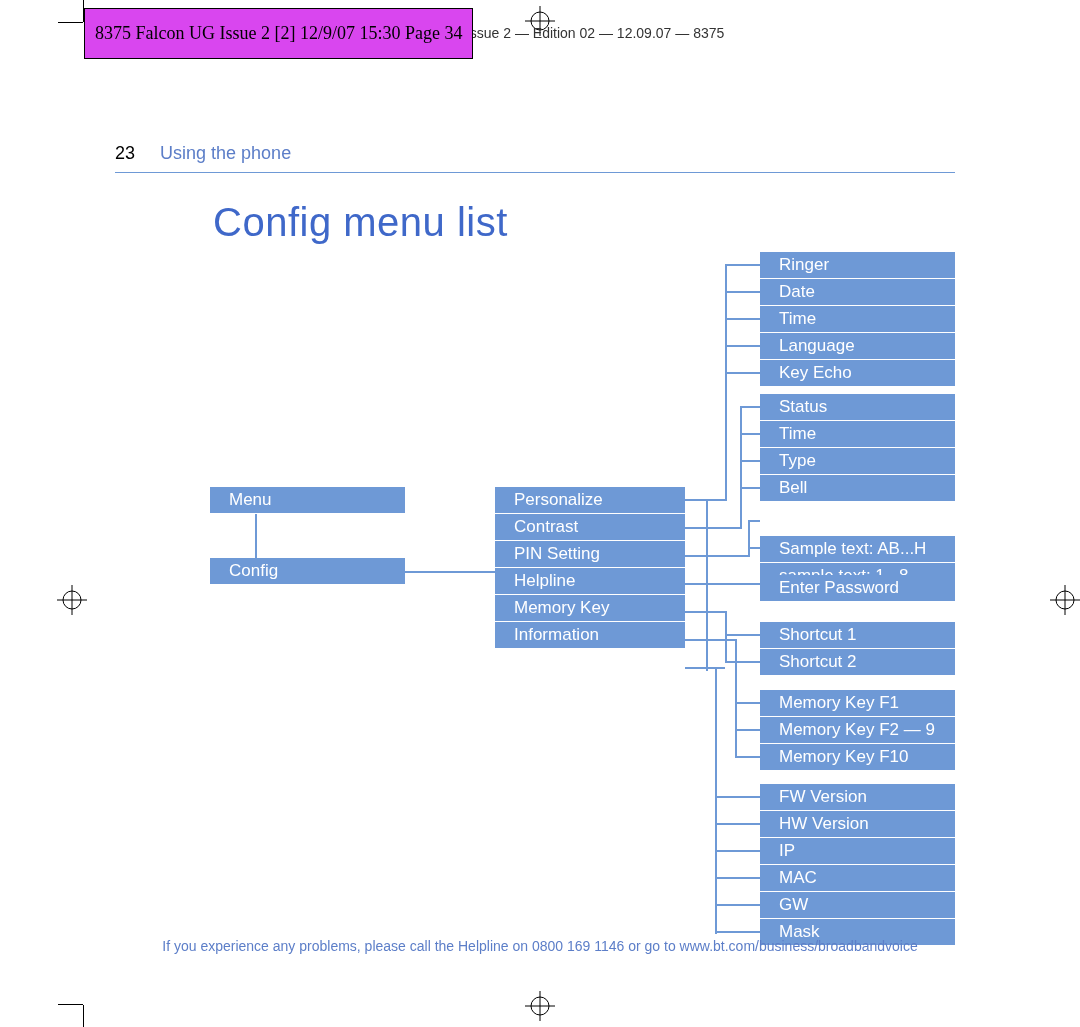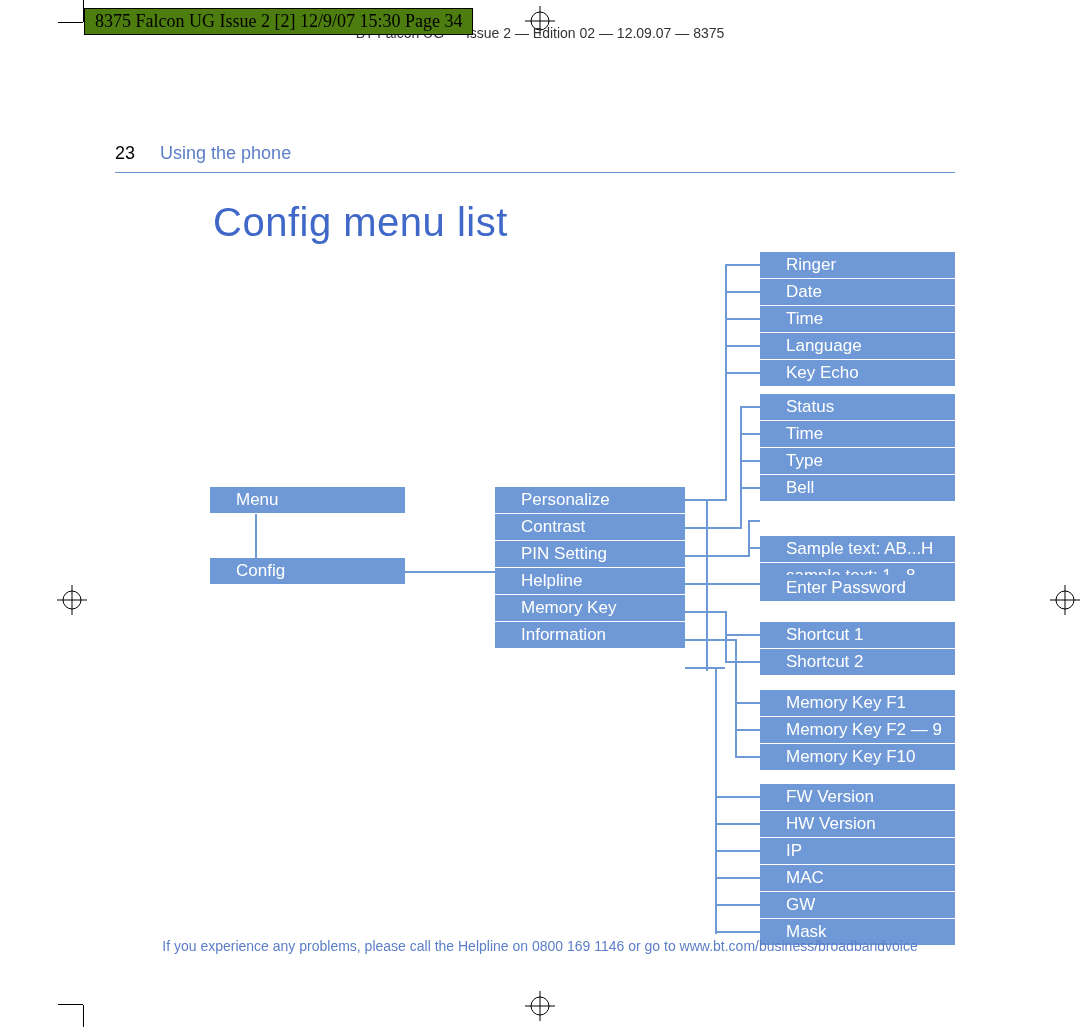--- a/index.html
+++ b/index.html
@@ -11,23 +11,23 @@
   body{
     width:1080px;height:1027px;
     font-family:Arial,Helvetica,sans-serif;
     background:#fff;
     position:relative;
     overflow:hidden;
     font-size:15px;
   }
   .slug{
     position:absolute;left:84px;top:8px;
-    border:1px solid #000;padding:2px 10px;
+    border:1px solid #000;padding:14px 10px;
     font-family:"Times New Roman",serif;font-size:18px;
-    background:#4d7c0f;z-index:3;
+    background:#d946ef;z-index:3;
   }
   .header2{
     position:absolute;top:25px;left:0;right:0;text-align:center;
     font-size:14px;color:#333;
   }
   .crop-tl-v{position:absolute;left:83px;top:0;width:1px;height:22px;background:#000}
   .crop-tl-h{position:absolute;left:58px;top:22px;width:25px;height:1px;background:#000}
   .crop-bl-v{position:absolute;left:83px;bottom:0;width:1px;height:22px;background:#000}
   .crop-bl-h{position:absolute;left:58px;bottom:22px;width:25px;height:1px;background:#000}
   .reg-top{position:absolute;left:525px;top:6px}
@@ -39,21 +39,21 @@
     position:absolute;left:115px;top:143px;font-size:18px;
   }
   .runhead .num{color:#000;margin-right:20px}
   .runhead .sec{color:var(--bluetxt)}
   .rule{position:absolute;left:115px;top:172px;width:840px;height:1px;background:var(--blue)}
   .h1{
     position:absolute;left:213px;top:200px;color:var(--bluebright);
     font-size:40px;letter-spacing:.5px;
   }
   .box{
-    background:var(--blue);color:#fff;padding:3px 26px;
+    background:var(--blue);color:#fff;padding:3px 19px;
     font-size:17px;white-space:nowrap;overflow:hidden;
     border-bottom:1px solid #fff;
   }
   .col{position:absolute;width:185px}
   .col .box:last-child{border-bottom:0}
   .c1{left:210px;width:195px}
   .c2{left:495px;width:190px}
   .c3{left:760px;width:195px}
   .single{position:absolute;width:195px}
   .ln{position:absolute;background:var(--blue);}

